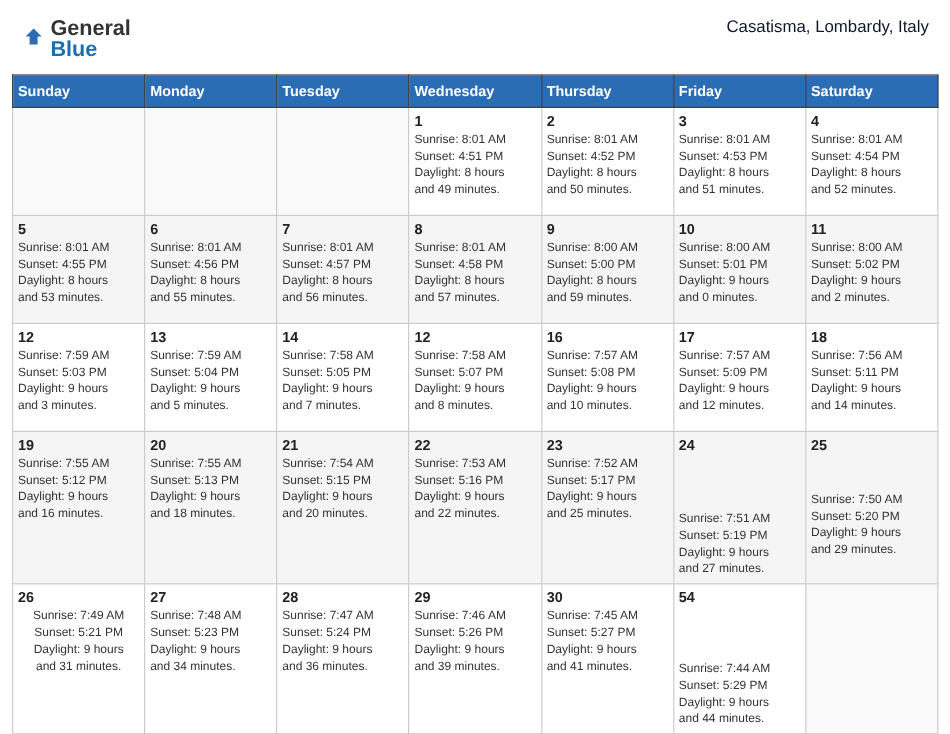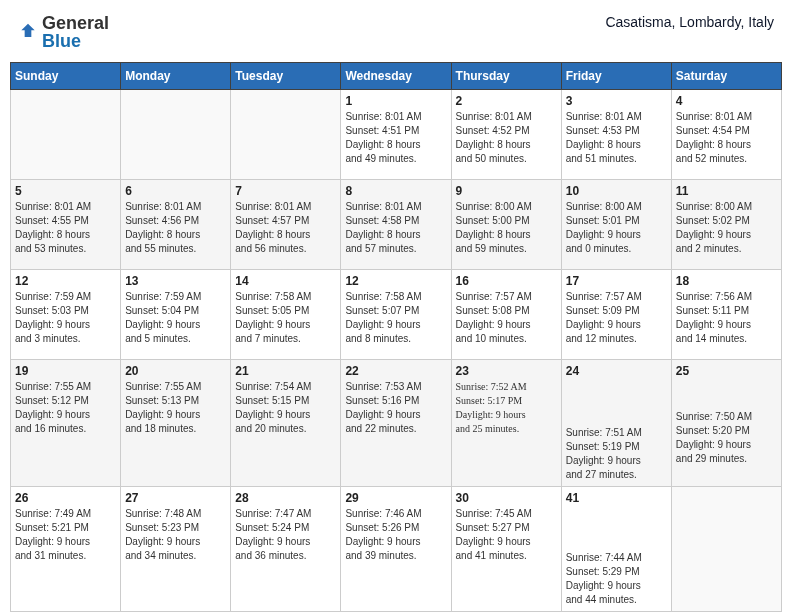--- a/index.html
+++ b/index.html
@@ -276,21 +276,21 @@
         </td>
         <td>
           <span class="day-number">22</span>
           <div class="day-info" style="white-space: pre-line;">Sunrise: 7:53 AM
 Sunset: 5:16 PM
 Daylight: 9 hours
 and 22 minutes.</div>
         </td>
         <td>
           <span class="day-number">23</span>
-          <div class="day-info" style="white-space: pre-line; font-family: Liberation Serif, serif;">Sunrise: 7:52 AM
+          <div class="day-info" style="white-space: pre-line;">Sunrise: 7:52 AM
 Sunset: 5:17 PM
 Daylight: 9 hours
 and 25 minutes.</div>
         </td>
         <td>
           <span class="day-number">24</span>
           <div class="day-info" style="white-space: pre-line; margin-top: 48px;">Sunrise: 7:51 AM
 Sunset: 5:19 PM
 Daylight: 9 hours
 and 27 minutes.</div>
@@ -299,21 +299,21 @@
           <span class="day-number">25</span>
           <div class="day-info" style="white-space: pre-line; margin-top: 32px;">Sunrise: 7:50 AM
 Sunset: 5:20 PM
 Daylight: 9 hours
 and 29 minutes.</div>
         </td>
       </tr>
       <tr>
         <td>
           <span class="day-number">26</span>
-          <div class="day-info" style="white-space: pre-line;">Sunrise: 7:49 AM
+          <div class="day-info" style="white-space: pre-line; text-align: center;">Sunrise: 7:49 AM
 Sunset: 5:21 PM
 Daylight: 9 hours
 and 31 minutes.</div>
         </td>
         <td>
           <span class="day-number">27</span>
           <div class="day-info" style="white-space: pre-line;">Sunrise: 7:48 AM
 Sunset: 5:23 PM
 Daylight: 9 hours
 and 34 minutes.</div>
@@ -333,21 +333,21 @@
 and 39 minutes.</div>
         </td>
         <td>
           <span class="day-number">30</span>
           <div class="day-info" style="white-space: pre-line;">Sunrise: 7:45 AM
 Sunset: 5:27 PM
 Daylight: 9 hours
 and 41 minutes.</div>
         </td>
         <td>
-          <span class="day-number">41</span>
+          <span class="day-number">54</span>
           <div class="day-info" style="white-space: pre-line; margin-top: 46px;">Sunrise: 7:44 AM
 Sunset: 5:29 PM
 Daylight: 9 hours
 and 44 minutes.</div>
         </td>
         <td class="empty"></td>
       </tr>
     </tbody>
 </table>
 

